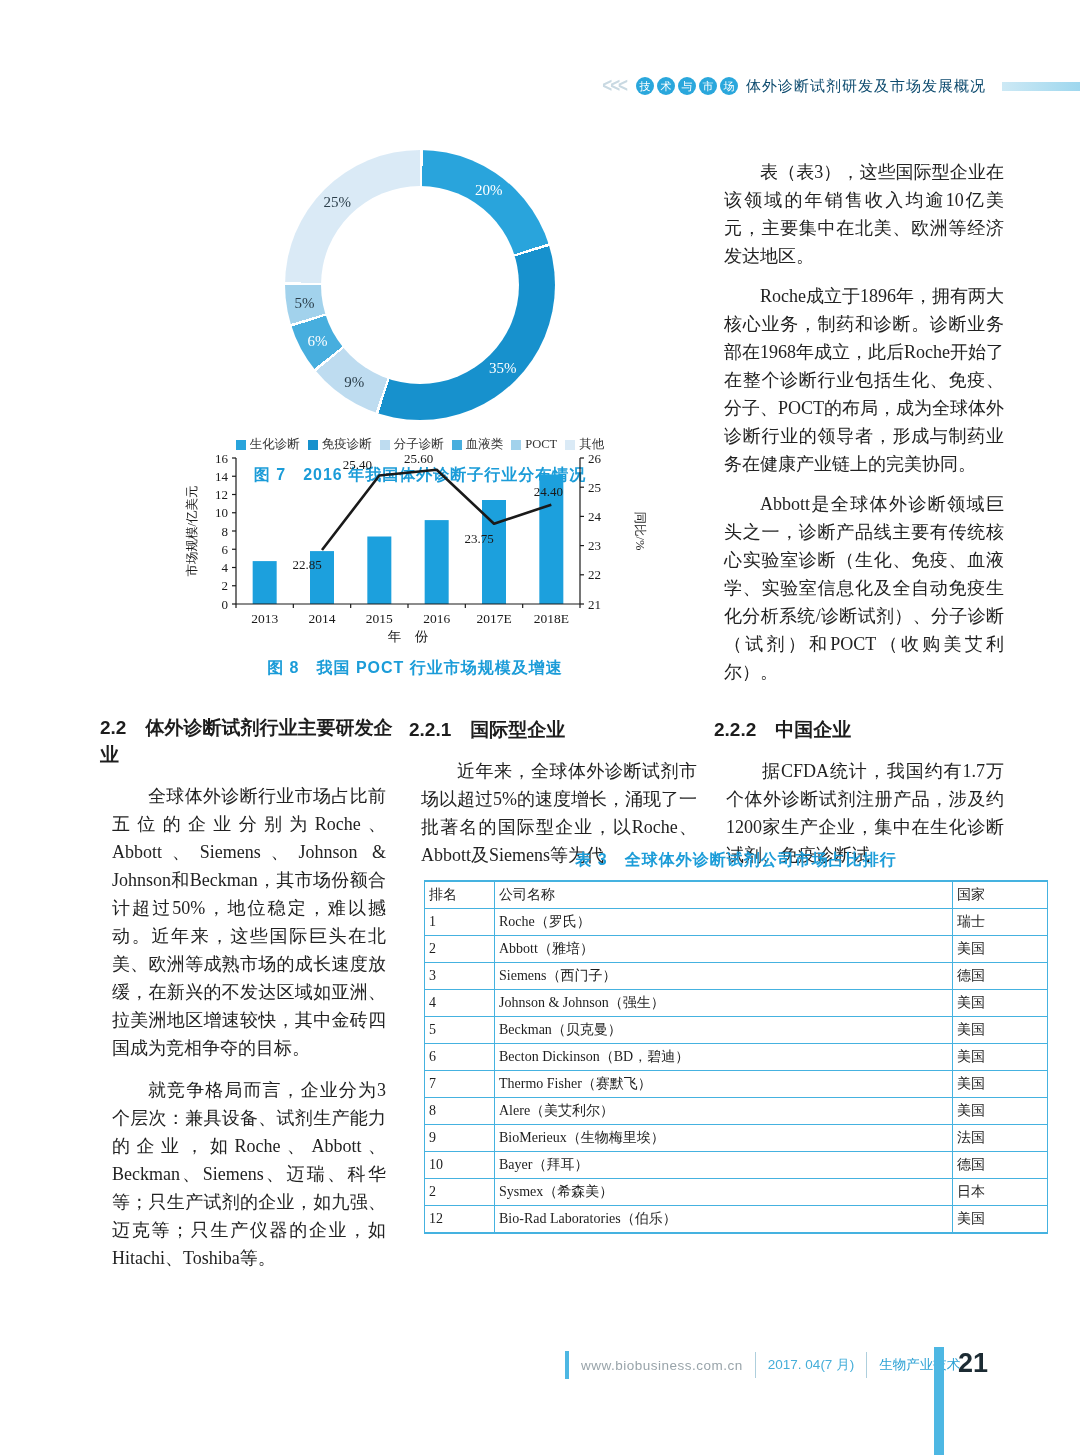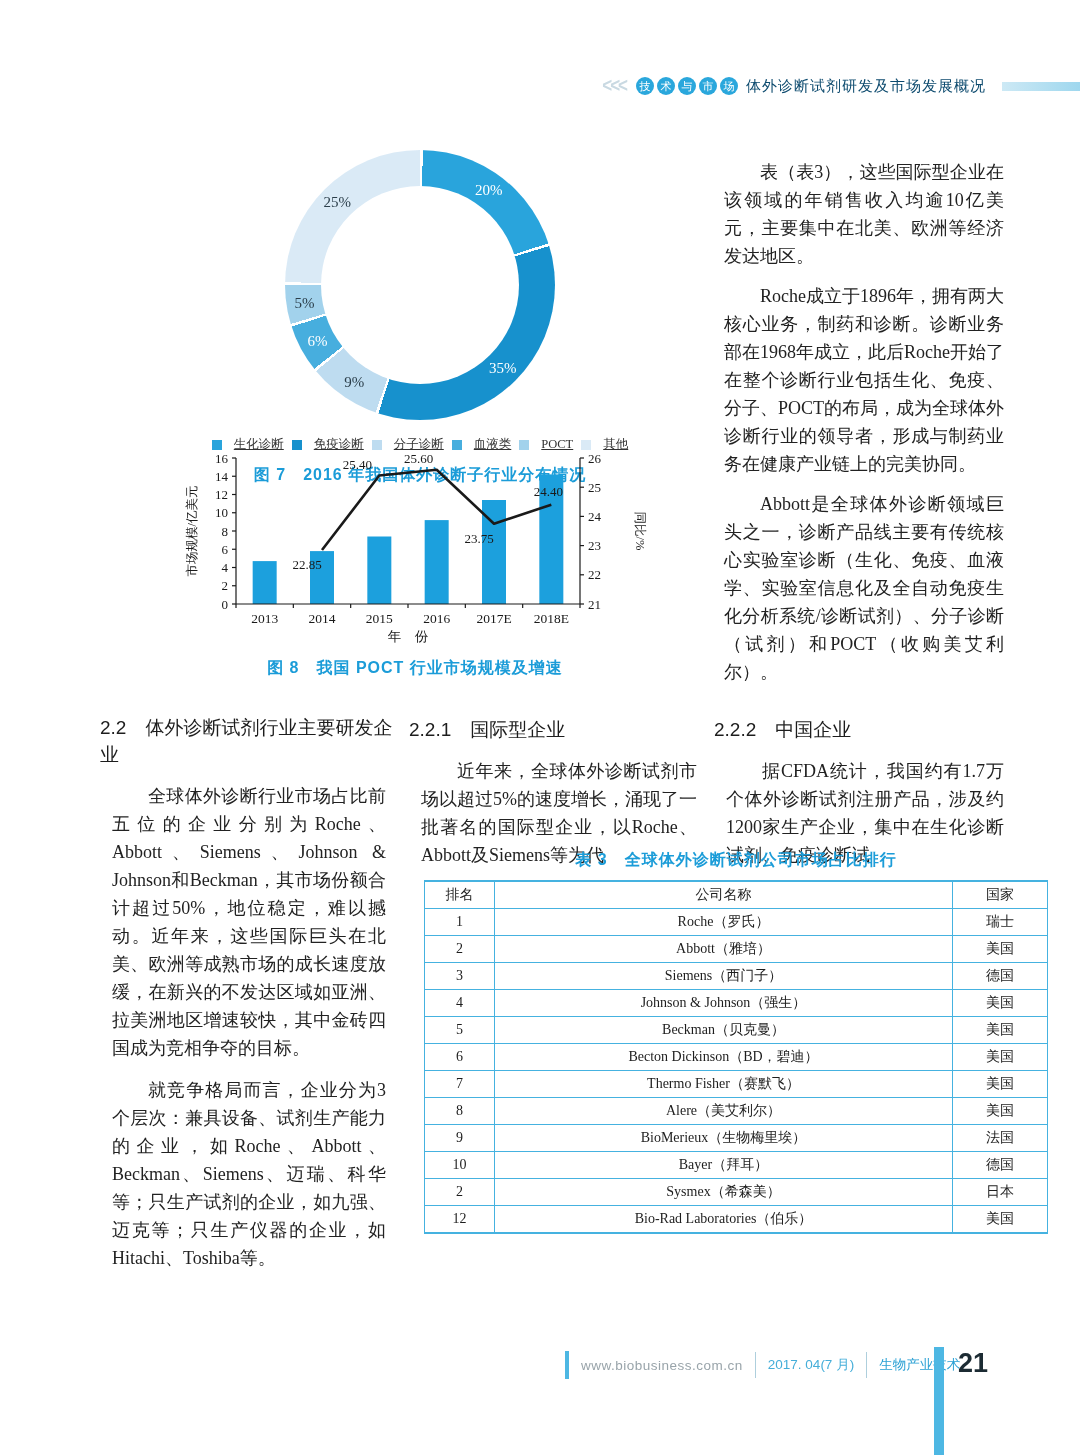--- a/index.html
+++ b/index.html
@@ -13,56 +13,56 @@
             color:#c9d9e2;letter-spacing:-2px;margin-right:10px;transform:scaleY(1.15);}
   .badges{display:flex;gap:3px;align-items:center;margin-right:8px;}
   .badge{width:18px;height:18px;border-radius:50%;background:#2aa7dc;color:#fff;
          font-size:11px;line-height:18px;text-align:center;font-family:"Liberation Sans",sans-serif;}
   .hdr-title{font-size:15px;color:#0c4a6e;font-family:"Liberation Sans",sans-serif;
              letter-spacing:1px;margin-right:16px;}
   .hdr-bar{width:78px;height:9px;background:linear-gradient(90deg,#cde9f5,#9ed7ee);}
 
   
   .para{font-size:18px;line-height:28px;text-align:justify;text-indent:2em;margin:12px;}
-  .sec-h{font-family:"Liberation Sans",sans-serif;font-weight:normal;font-size:19px;
+  .sec-h{font-family:"Liberation Sans",sans-serif;font-weight:bold;font-size:19px;
          line-height:27px;color:#1d1d1d;margin:0;}
   .cap{font-family:"Liberation Sans",sans-serif;font-weight:bold;font-size:16px;
        color:#1b9cd8;text-align:center;letter-spacing:1px;}
 
   
   #fig7{position:absolute;left:225px;top:146px;width:390px;}
   .donut-wrap{position:relative;width:270px;height:270px;margin:4px auto 0;border-radius:50%;}
   .donut-hole{position:absolute;left:50%;top:50%;width:198px;height:198px;
               margin:-99px 0 0 -99px;background:#fff;border-radius:50%;}
   .donut-label{position:absolute;font-size:15px;transform:translate(-50%,-50%);
                font-family:"Liberation Serif",serif;}
   .legend{display:flex;justify-content:center;align-items:center;gap:8px;margin-top:16px;}
-  .legend-item{display:flex;align-items:center;gap:12px;font-size:12.5px;color:#333;
-               font-family:"Liberation Serif",serif;white-space:nowrap;text-decoration:underline;}
+  .legend-item{display:flex;align-items:center;gap:4px;font-size:12.5px;color:#333;
+               font-family:"Liberation Serif",serif;white-space:nowrap;}
   .legend-swatch{width:10px;height:10px;display:inline-block;}
   #fig7 .cap{margin-top:12px;}
 
   
   #fig8{position:absolute;left:182px;top:446px;width:466px;}
   #fig8 svg text{font-family:"Liberation Serif",serif;fill:#1a1a1a;}
   #fig8 .cap{margin-top:0;}
 
   
   #col-right-top{position:absolute;left:712px;top:146px;width:304px;}
   #col1{position:absolute;left:100px;top:714px;width:298px;}
   #col2{position:absolute;left:409px;top:716px;width:300px;}
   #col3{position:absolute;left:714px;top:716px;width:302px;}
   #col1 .para,#col2 .para,#col3 .para{margin-top:14px;}
 
   
   #table-block{position:absolute;left:424px;top:850px;width:624px;}
   #table-block .cap{margin-bottom:9px;}
   table.rank{width:100%;border-collapse:collapse;table-layout:fixed;
              border-top:2px solid #45b2e0;border-bottom:2px solid #45b2e0;}
-  table.rank th,table.rank td{border:1px solid #45b2e0;height:26px;text-align:center;
+  table.rank th,table.rank td{border:1px solid #45b2e0;height:26px;text-align:left;
              font-size:14px;font-weight:normal;color:#1d1d1d;padding:0 4px;
              font-family:"Liberation Serif",serif;}
   col.c-rank{width:70px;} col.c-country{width:95px;}
 
   
   #footer-row{position:absolute;left:565px;top:1350px;height:30px;display:flex;
               align-items:center;gap:12px;font-family:"Liberation Sans",sans-serif;}
   .ft-accent{width:4px;height:28px;background:#4db7e3;}
   .ft-div{width:1px;height:26px;background:#aecfdd;}
   .ft-url{font-size:13.5px;color:#99a4aa;letter-spacing:.5px;}

